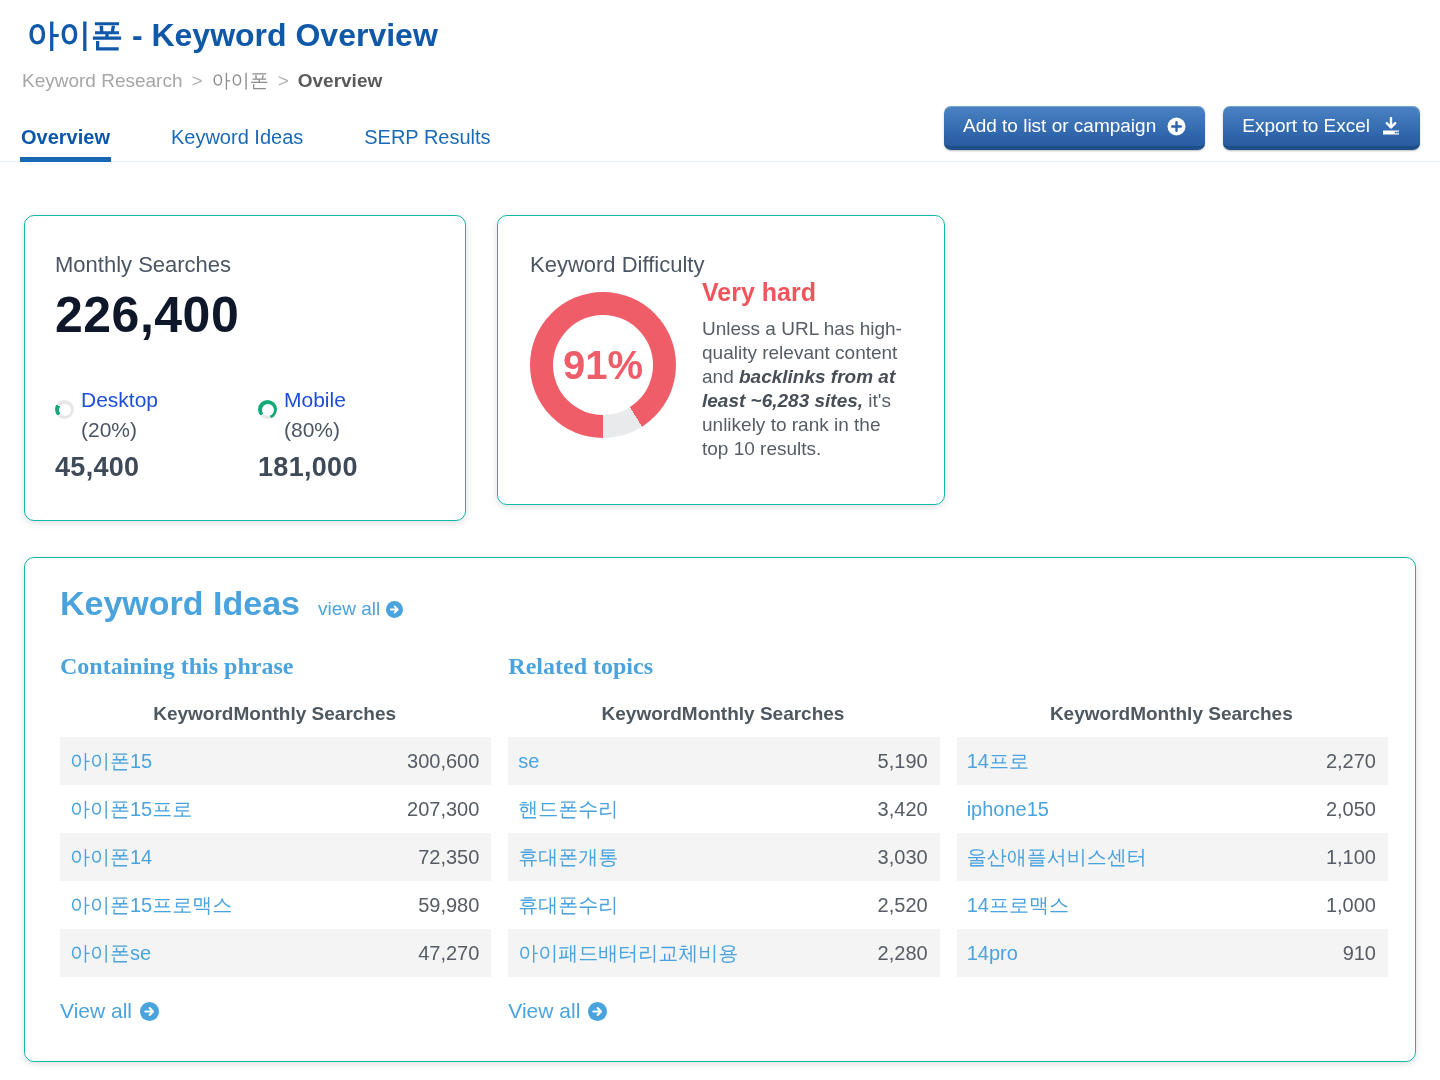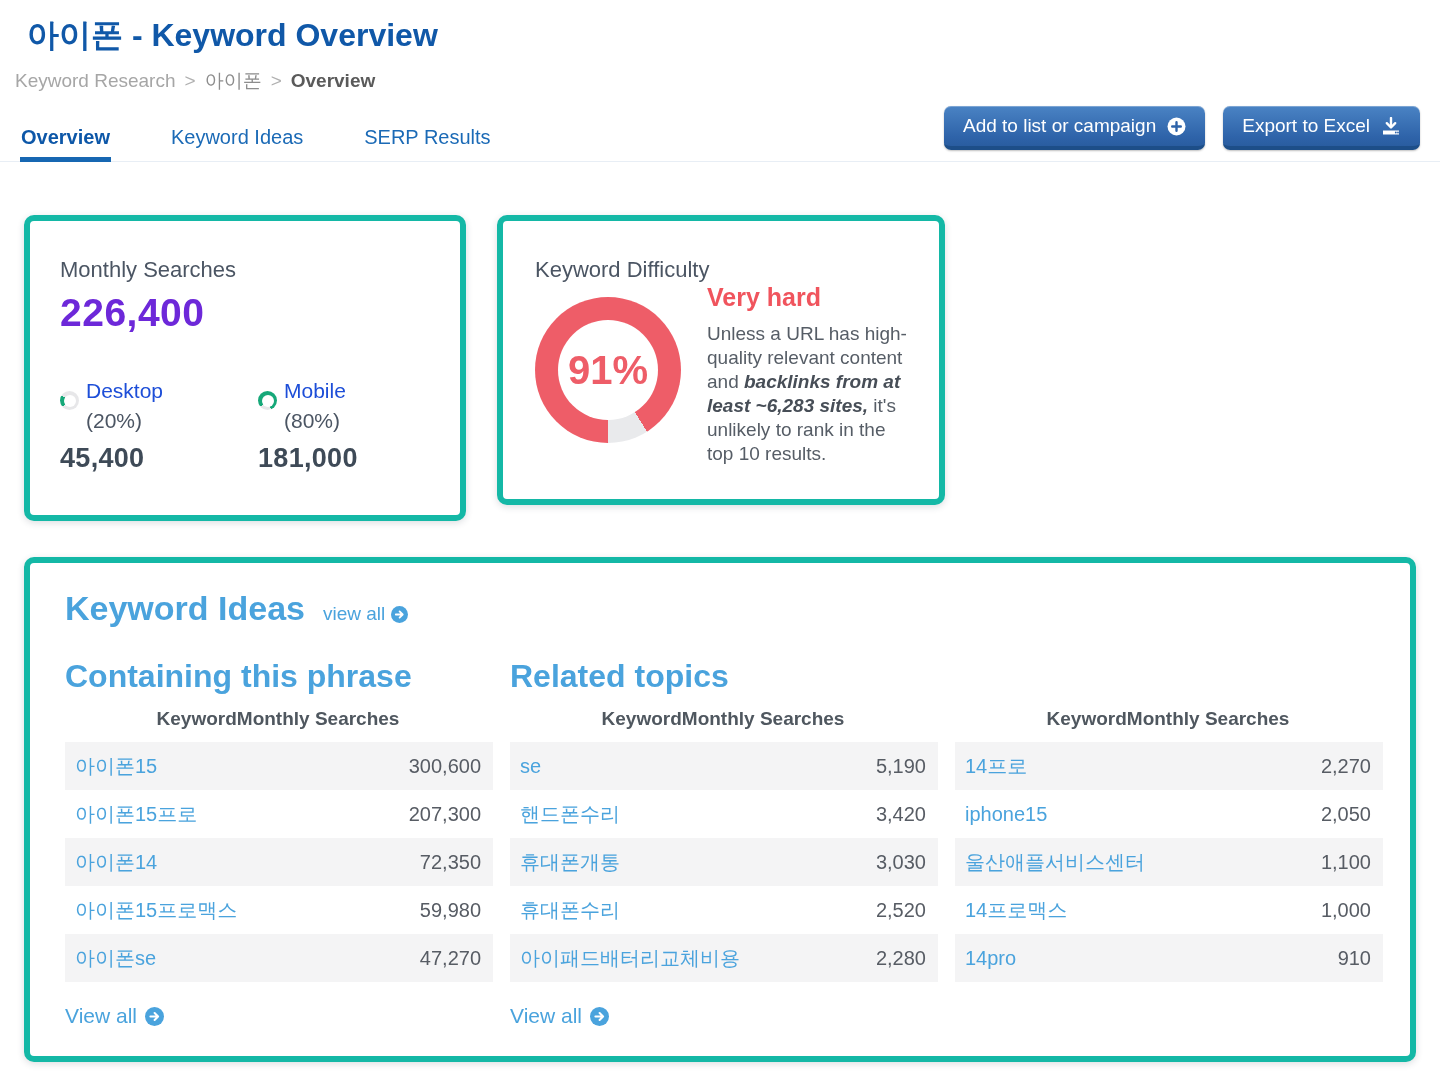--- a/index.html
+++ b/index.html
@@ -2,46 +2,46 @@
 <html><head>
 <meta charset="utf-8">
 <style>
   * { margin:0; padding:0; box-sizing:border-box; }
   html,body { background:#ffffff; }
   body { font-family:"Liberation Sans", sans-serif; }
   .screen { position:relative; width:1440px; height:1080px; background:#fff; overflow:hidden; }
 
   
   .page-title { position:absolute; left:27px; top:14px; font-size:32px; font-weight:700; color:#1058a8; }
-  .breadcrumb { position:absolute; left:15px; top:68px; font-size:19px; color:#a6a6a6; display:flex; gap:9px; align-items:baseline; }
+  .breadcrumb { position:absolute; left:22px; top:68px; font-size:19px; color:#a6a6a6; display:flex; gap:9px; align-items:baseline; }
   .breadcrumb .crumb-mid { color:#8d8d8d; }
   .breadcrumb .crumb-current { color:#5a5a5a; font-weight:700; }
   .breadcrumb .sep { color:#b0b0b0; }
 
   
   .tabs-row { position:absolute; left:0; right:0; top:118px; height:44px; display:flex; align-items:flex-end; gap:59px; padding-left:20px; }
   .tabs-row::after { content:""; position:absolute; left:0; right:0; bottom:0; height:1px; background:#e8eef5; }
   .tab { font-size:20px; color:#1b6ab6; padding:0 1px 13px 1px; cursor:pointer; position:relative; z-index:2; }
   .tab.active { color:#0d57a8; font-weight:700; box-shadow: inset 0 -5px 0 #1767b2; }
 
   
   .actions { position:absolute; top:106px; right:20px; display:flex; gap:18px; z-index:3; }
   .btn { display:flex; align-items:center; gap:11px; height:44px; padding:12px 19px; border-radius:7px;
          background:linear-gradient(180deg,#4a83c4 0%, #2e63a9 78%, #2a5da0 100%);
          border:none; border-bottom:4px solid #1d4e88; color:#fff; font-size:19px; font-family:inherit; cursor:pointer;
          box-shadow: inset 0 1px 0 rgba(255,255,255,.28), 0 1px 2px rgba(0,0,0,.25); }
   .btn .icon { display:flex; }
 
   
-  .card { background:#fff; border:6px solid #14b8a6; border-radius:10px; box-shadow:0 2px 7px rgba(40,50,70,.16); }
+  .card { background:#fff; border:1px solid #14b8a6; border-radius:10px; box-shadow:0 2px 7px rgba(40,50,70,.16); }
   .card-monthly { position:absolute; left:24px; top:215px; width:442px; height:306px; padding:36px 30px; }
   .card-difficulty { position:absolute; left:497px; top:215px; width:448px; height:290px; padding:36px 32px; }
   .card-label { font-size:22px; color:#4b5563; }
 
-  .ms-total { margin-top:8px; font-size:39px; font-weight:700; color:#6d28d9; letter-spacing:.5px; }
+  .ms-total { margin-top:8px; font-size:50px; font-weight:700; color:#0f172a; letter-spacing:.5px; }
   .devices { display:flex; margin-top:44px; }
   .device { width:200px; }
   .device + .device { margin-left:26px; }
   .device-top { display:flex; align-items:flex-start; }
   .ring { width:19px; height:19px; border-radius:50%; position:relative; margin-top:12px; flex:0 0 auto; }
   .ring::after { content:""; position:absolute; inset:3.5px; border-radius:50%; background:#fff; }
   .device-words { margin-left:7px; }
   .device-name { font-size:21px; color:#1d4ed8; }
   .device-pct { font-size:21px; color:#4b5563; margin-top:6px; }
   .device-value { margin-top:10px; font-size:27px; font-weight:700; color:#3e4a57; letter-spacing:.3px; }
@@ -54,21 +54,21 @@
   .kd-rating { font-size:25px; font-weight:700; color:#f0545d; }
   .kd-desc { margin-top:10px; font-size:19px; line-height:24px; color:#565d66; }
   .kd-desc .bi { font-weight:700; font-style:italic; color:#474e57; }
 
   
   .card-ideas { position:absolute; left:24px; top:557px; width:1392px; height:505px; padding:26px 27px 0 35px; }
   .ideas-header { display:flex; align-items:baseline; gap:18px; }
   .ideas-title { font-size:34px; font-weight:700; color:#4aa3dd; }
   .view-all-inline { font-size:19px; color:#4aa3dd; display:flex; align-items:center; gap:6px; cursor:pointer; text-decoration:none; }
   .tables-grid { display:grid; grid-template-columns:repeat(3, 1fr); column-gap:17px; margin-top:30px; }
-  .group-heading { font-size:32px; font-weight:700; color:#4aa3dd; height:36px; margin-bottom:14px; }
+  .group-heading { font-size:24px; font-weight:700; color:#4aa3dd; height:36px; margin-bottom:14px;font-family:Liberation Serif, serif; }
   .thead { display:flex; justify-content:center; padding:0 12px 0 10px; font-size:19px; font-weight:700; color:#4f575f; margin-bottom:12px; }
   .krow { display:flex; justify-content:space-between; align-items:center; height:48px; padding:0 12px 0 10px; font-size:20px; }
   .krow:nth-child(odd) { background:#f4f4f5; }
   .kw { color:#4aa3dd; text-decoration:none; cursor:pointer; }
   .val { color:#575c64; }
   .view-all-link { display:inline-flex; align-items:center; gap:8px; margin-top:22px; font-size:21px; color:#4aa3dd; text-decoration:none; cursor:pointer; }
   .circle-arrow { display:flex; }
 </style>
 </head>
 <body>

